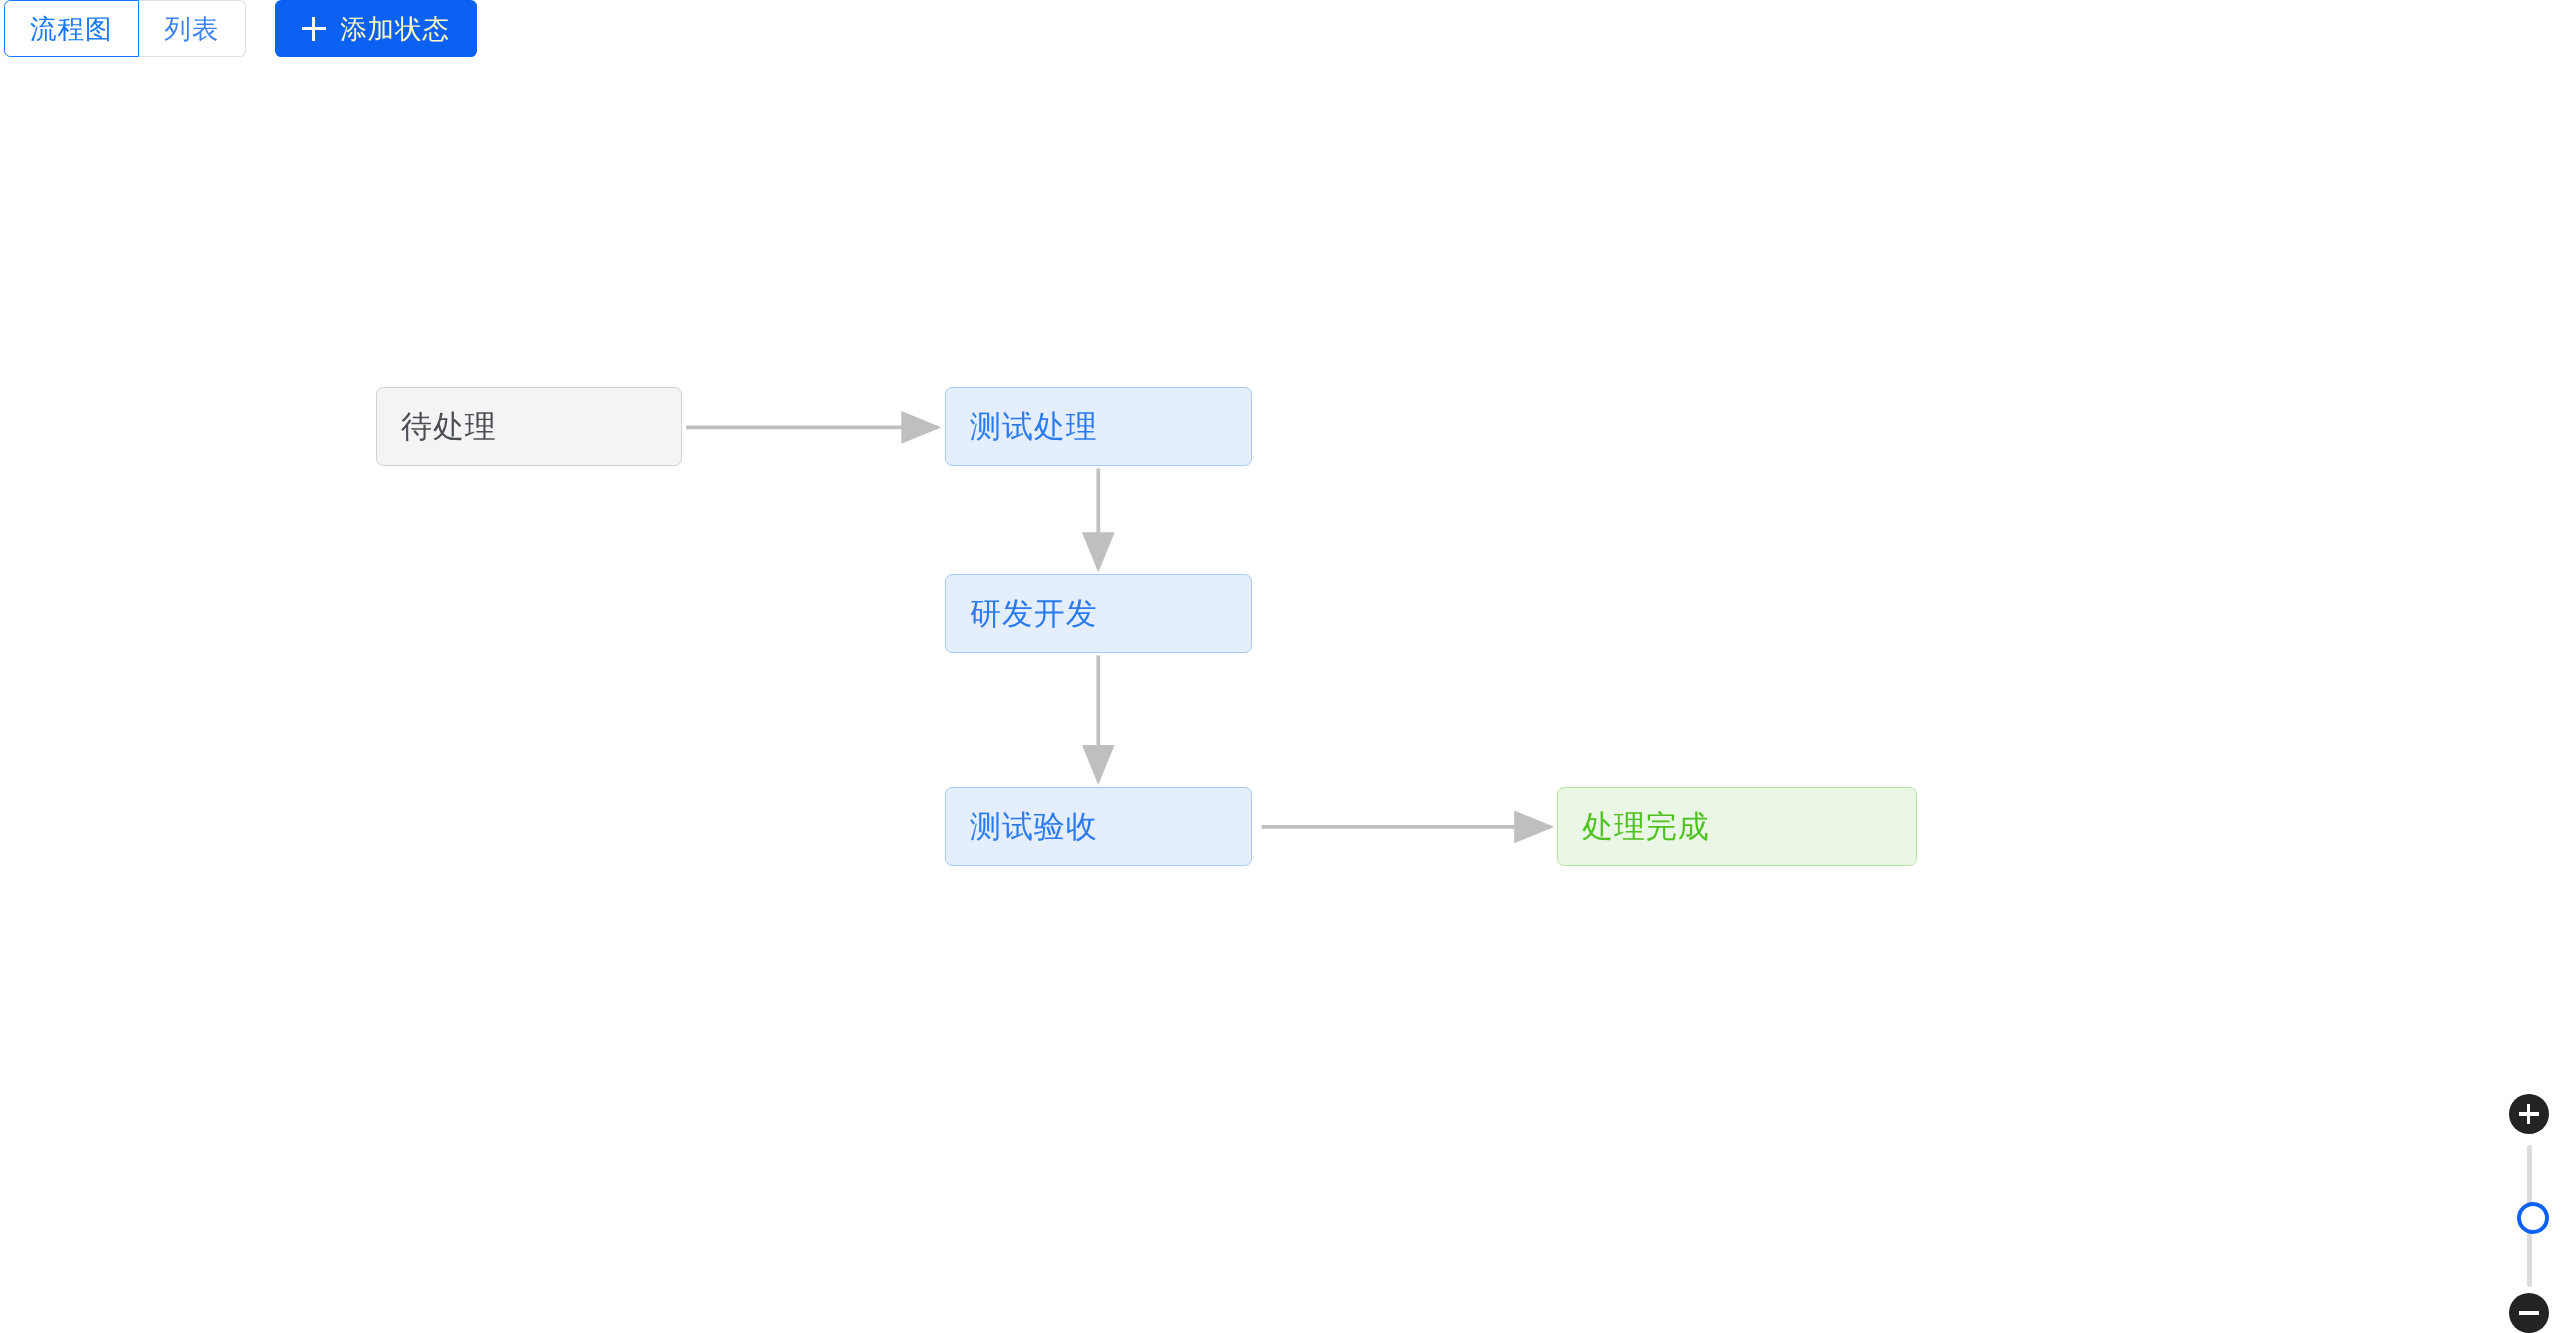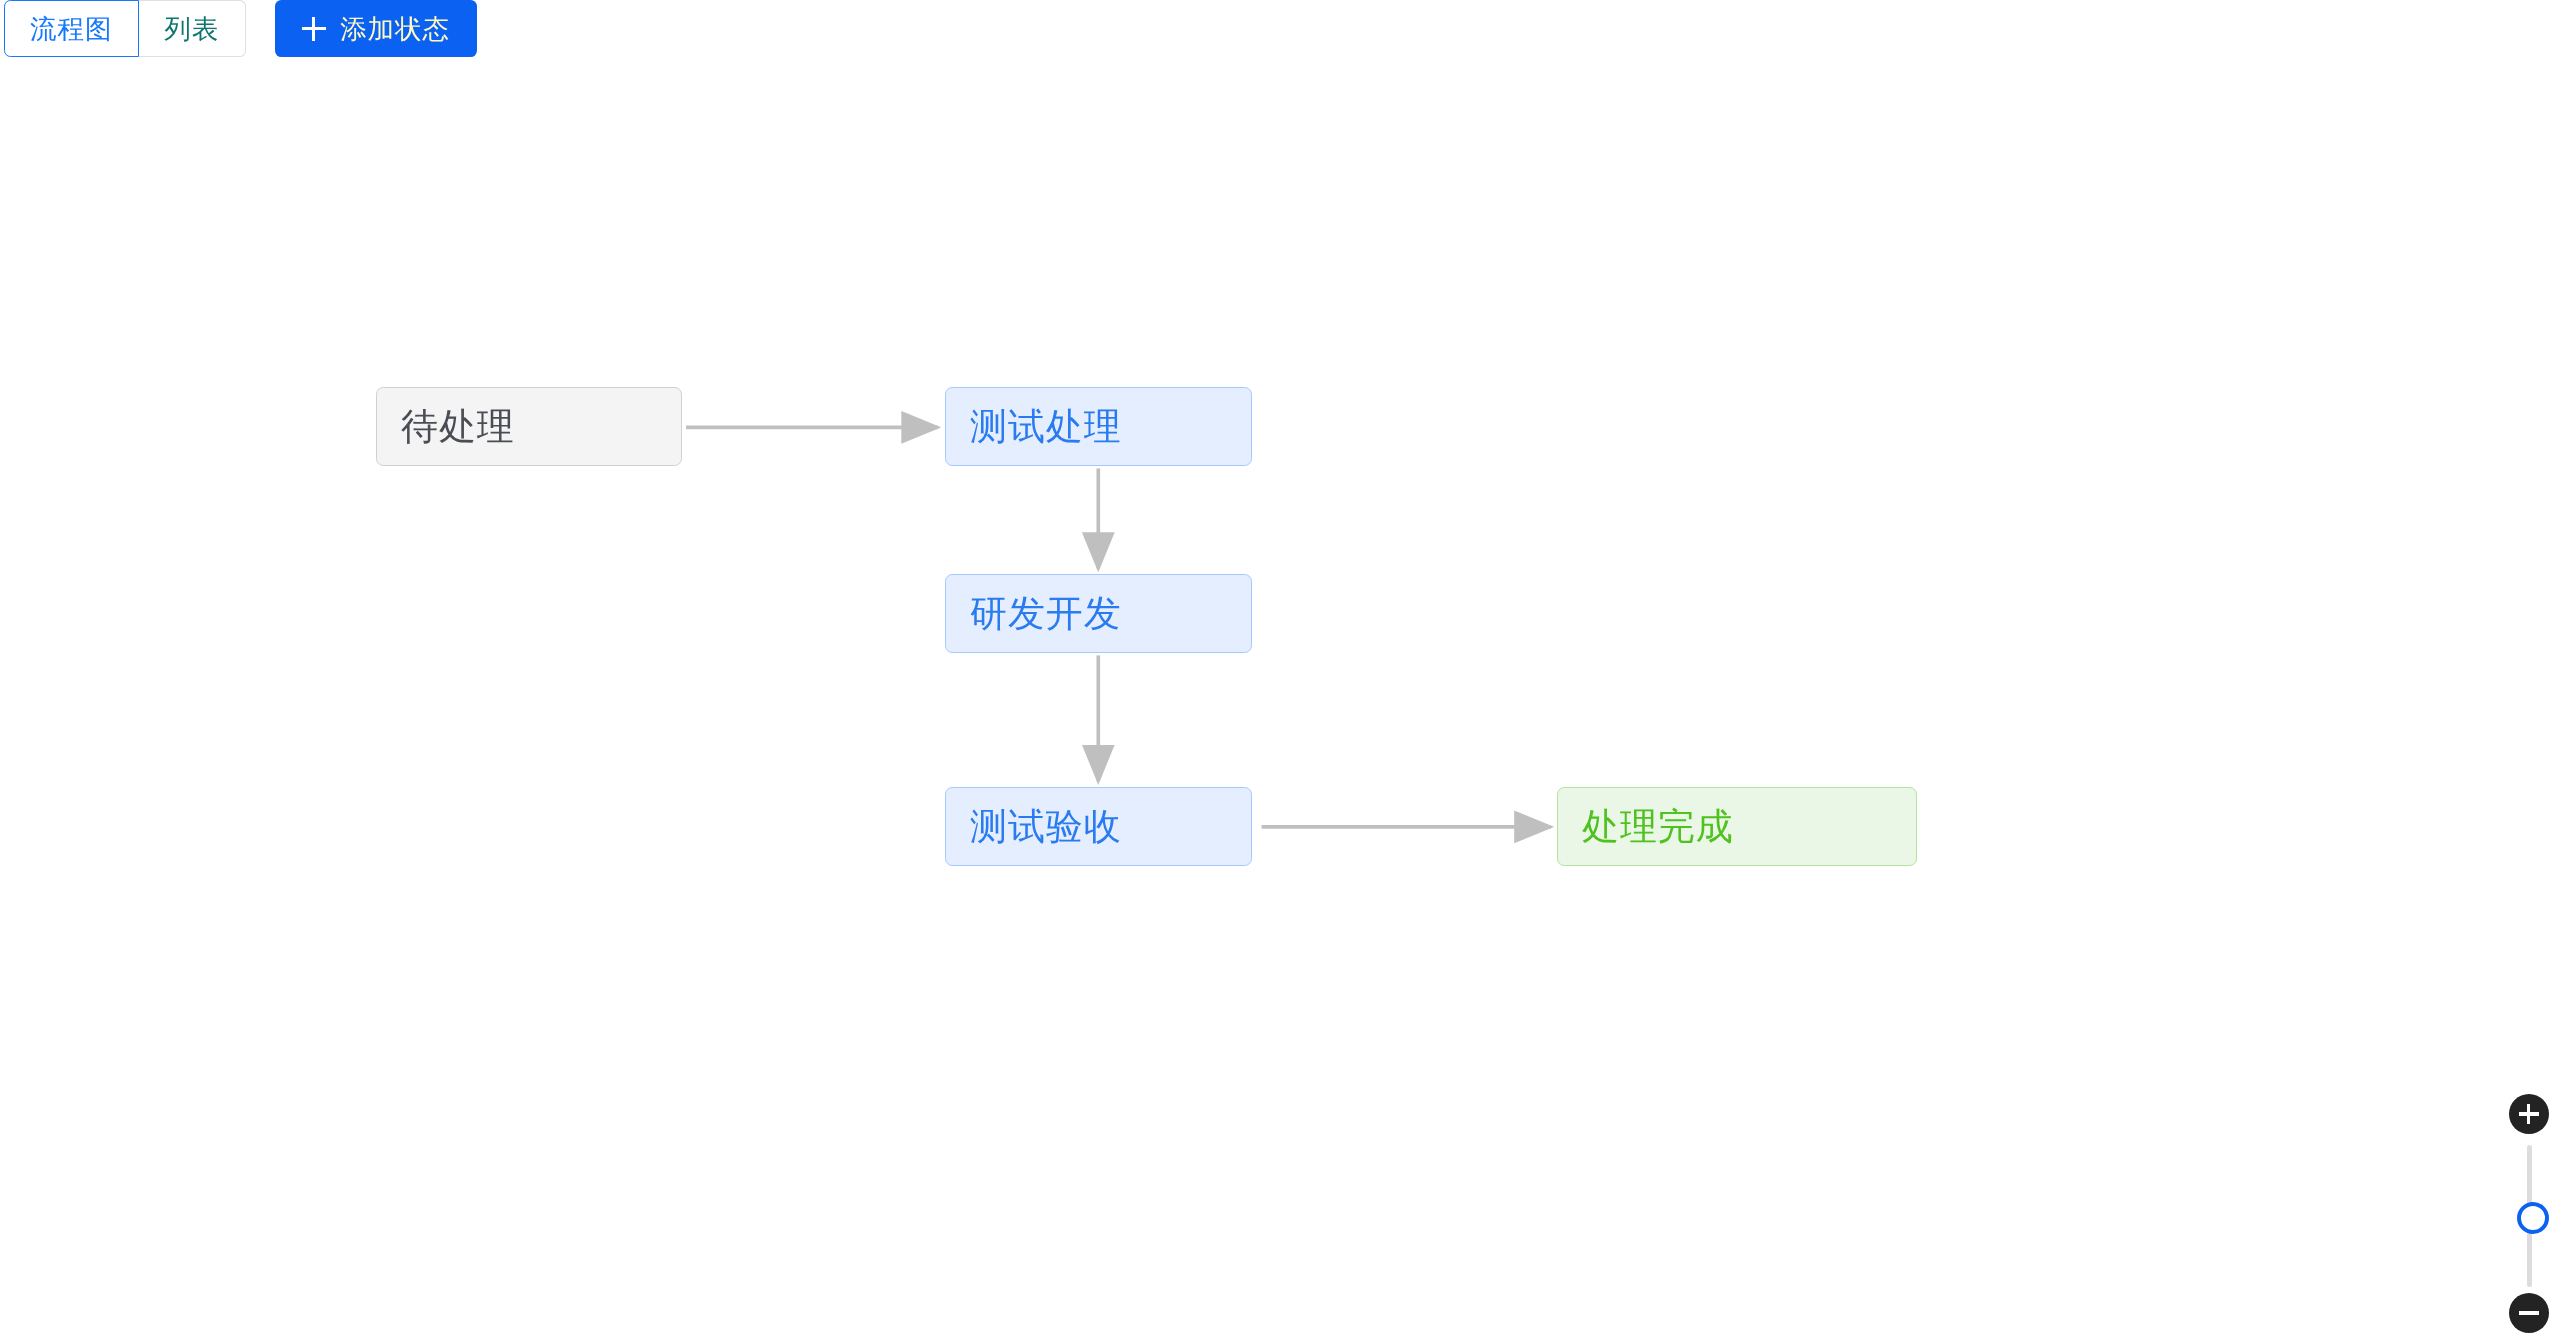--- a/index.html
+++ b/index.html
@@ -13,21 +13,21 @@
   
   .toolbar{position:absolute;left:0;top:0;height:58px;display:flex;align-items:flex-start;}
   .seg-group{display:flex;margin-left:3.6px;}
   .seg-btn{
     height:57px;box-sizing:border-box;
     display:flex;align-items:center;justify-content:center;
     padding:0 25.5px;
     background:#ffffff;
     border:1.8px solid #dcdfe6;
     font-size:26.5px;letter-spacing:0.9px;
-    color:#0f766e;cursor:pointer;
+    color:#3b82f6;cursor:pointer;
     white-space:nowrap;
   }
   .seg-btn.first{border-radius:6.4px 0 0 6.4px;}
   .seg-btn.last{border-radius:0 6.4px 6.4px 0;border-left:none;}
   .seg-btn.active{
     color:#1677ff;border-color:#1677ff;position:relative;z-index:2;
   }
   .add-btn{
     margin-left:29px;height:57px;box-sizing:border-box;
     display:flex;align-items:center;justify-content:center;gap:14.6px;
@@ -45,21 +45,21 @@
   .plus-glyph:after{top:0;left:10px;width:3.6px;height:24px;}
 
   
   .canvas{position:absolute;left:0;top:58px;width:2576px;height:1275px;background:#ffffff;}
 
   .node{
     position:absolute;box-sizing:border-box;
     display:flex;align-items:center;
     padding-left:24px;
     border-radius:7.3px;
-    font-size:37px;letter-spacing:0.9px;
+    font-size:31px;letter-spacing:0.9px;
     white-space:nowrap;
   }
   .node.gray{background:#f4f4f5;border:1.8px solid #cdd0d6;color:#4a4d53;}
   .node.blue{background:#e4eeff;border:1.8px solid #a5c8ff;color:#2a7bf0;}
   .node.green{background:#eaf7e6;border:1.8px solid #b4e39c;color:#4fc21f;}
 
   
   .edge-svg{position:absolute;left:0;top:0;width:2576px;height:1275px;pointer-events:none;}
 
   

